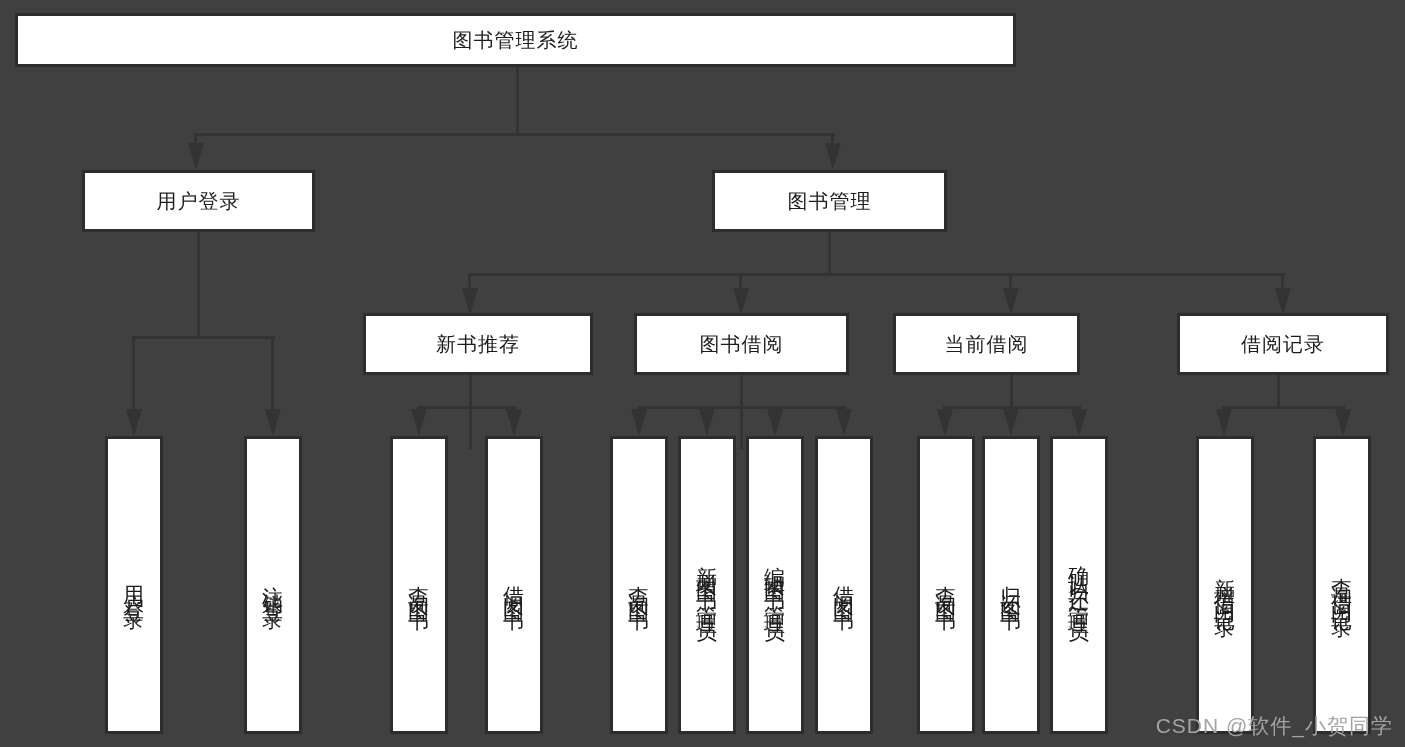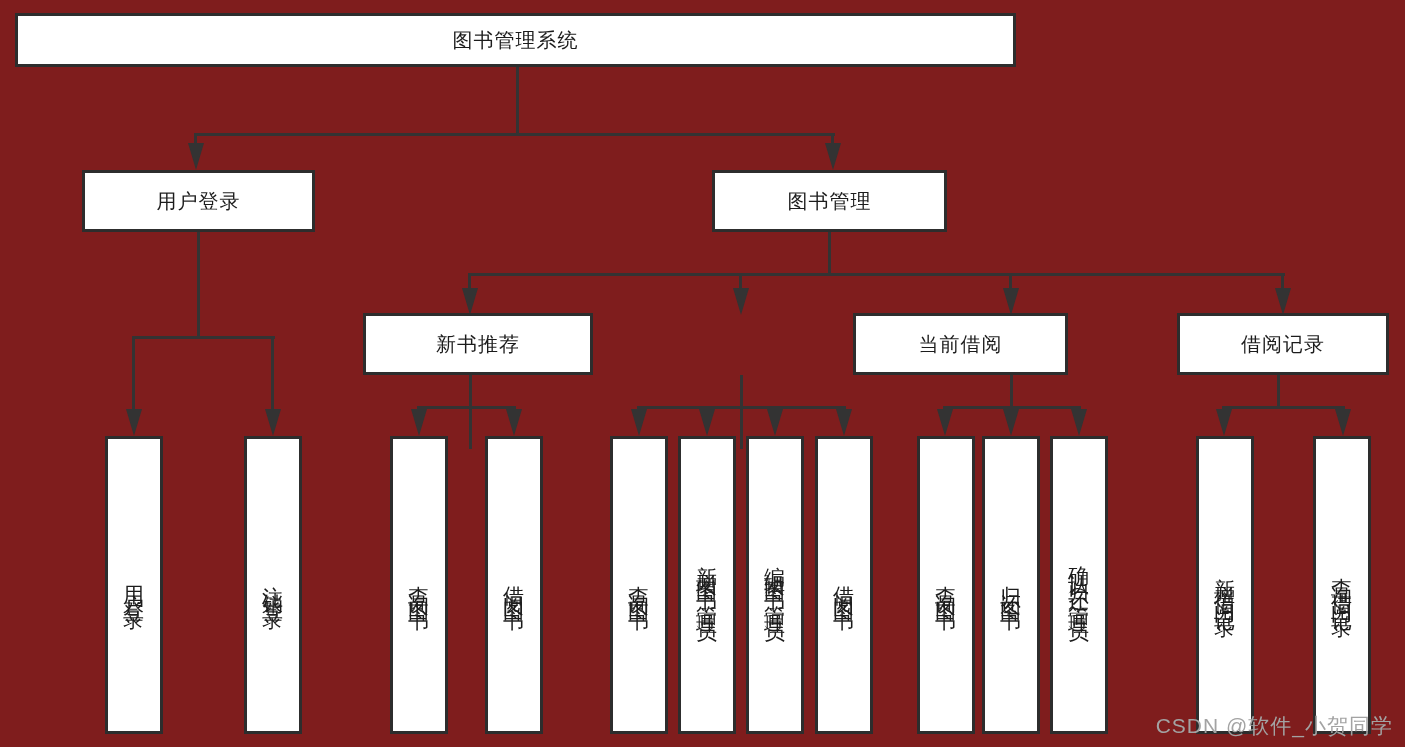--- a/index.html
+++ b/index.html
@@ -6,21 +6,21 @@
     --line:#333333;
     --border:#2d2d2d;
     --text:#1c1c1c;
     --wm:#a3a3a3;
   }
   *{margin:0;padding:0;box-sizing:border-box;}
   html,body{background:#ffffff;}
   .canvas{
     position:relative;
     width:1405px;height:747px;
-    background:#7f1d1d;
+    background:#404040;
     font-family:"Liberation Sans","DejaVu Sans",sans-serif;
     overflow:hidden;
     text-align:right;
   }
   .node{
     position:absolute;
     background:#ffffff;
     border:3px solid var(--border);
     display:flex;align-items:center;justify-content:center;
     color:var(--text);
@@ -95,21 +95,24 @@
   <div class="vline" style="left:828px;top:232px;height:41px;"></div>
   <div class="hline" style="left:468px;top:273px;width:817px;"></div>
   <div class="arrow" style="left:462px;top:273px;height:42px;"></div>
   <div class="arrow" style="left:733px;top:273px;height:42px;"></div>
   <div class="arrow" style="left:1003px;top:273px;height:42px;"></div>
   <div class="arrow" style="left:1275px;top:273px;height:42px;"></div>
 
   <div class="node" style="left:363px;top:313px;width:230px;height:62px;">
     <span>新书推荐</span>
   </div>
-  <div class="node" style="left:853px;top:313px;width:215px;height:62px;">
+  <div class="node" style="left:634px;top:313px;width:215px;height:62px;">
+    <span>图书借阅</span>
+  </div>
+  <div class="node" style="left:893px;top:313px;width:187px;height:62px;">
     <span>当前借阅</span>
   </div>
   <div class="node" style="left:1177px;top:313px;width:212px;height:62px;">
     <span>借阅记录</span>
   </div>
 
   <div class="vline" style="left:469px;top:375px;height:74px;"></div>
   <div class="hline" style="left:418px;top:406px;width:98px;"></div>
   <div class="arrow" style="left:411px;top:406px;height:30px;"></div>
   <div class="arrow" style="left:506px;top:406px;height:30px;"></div>

